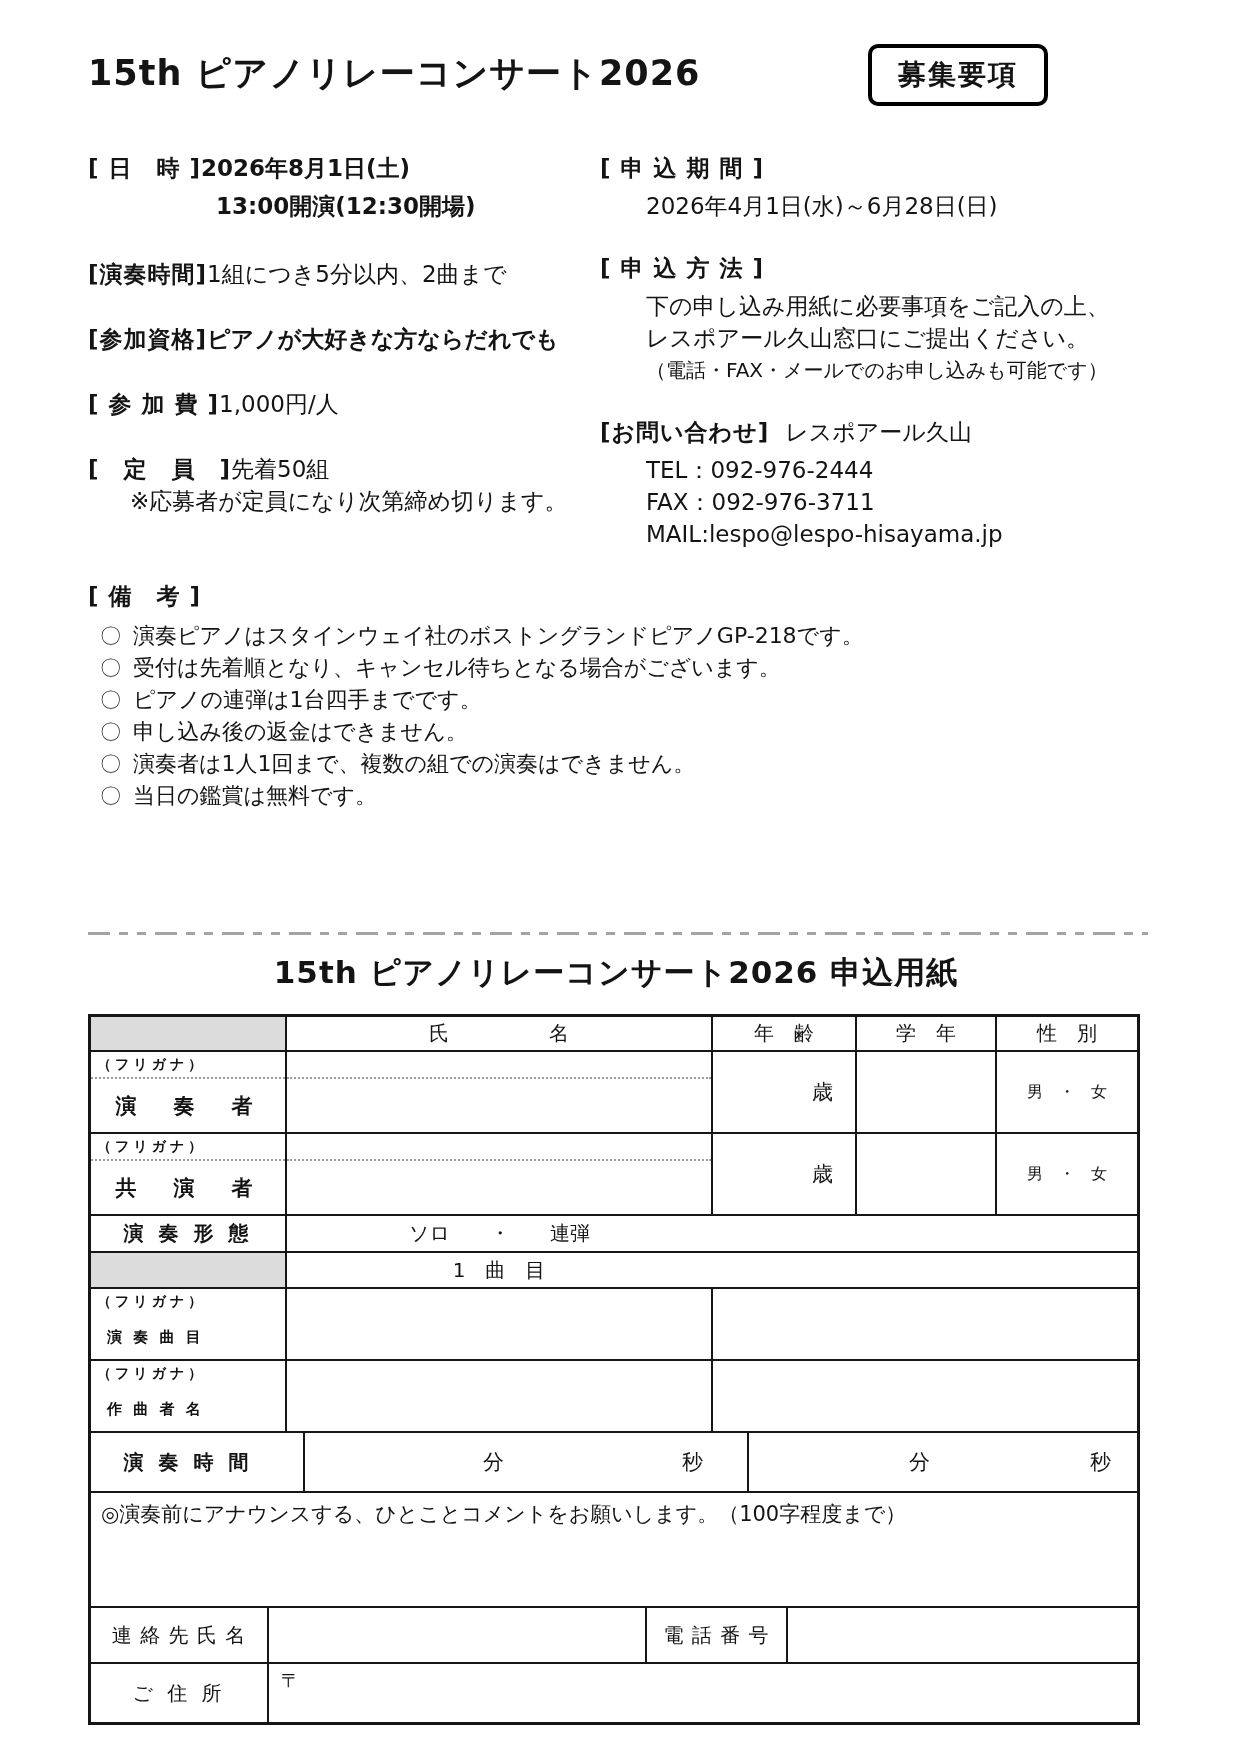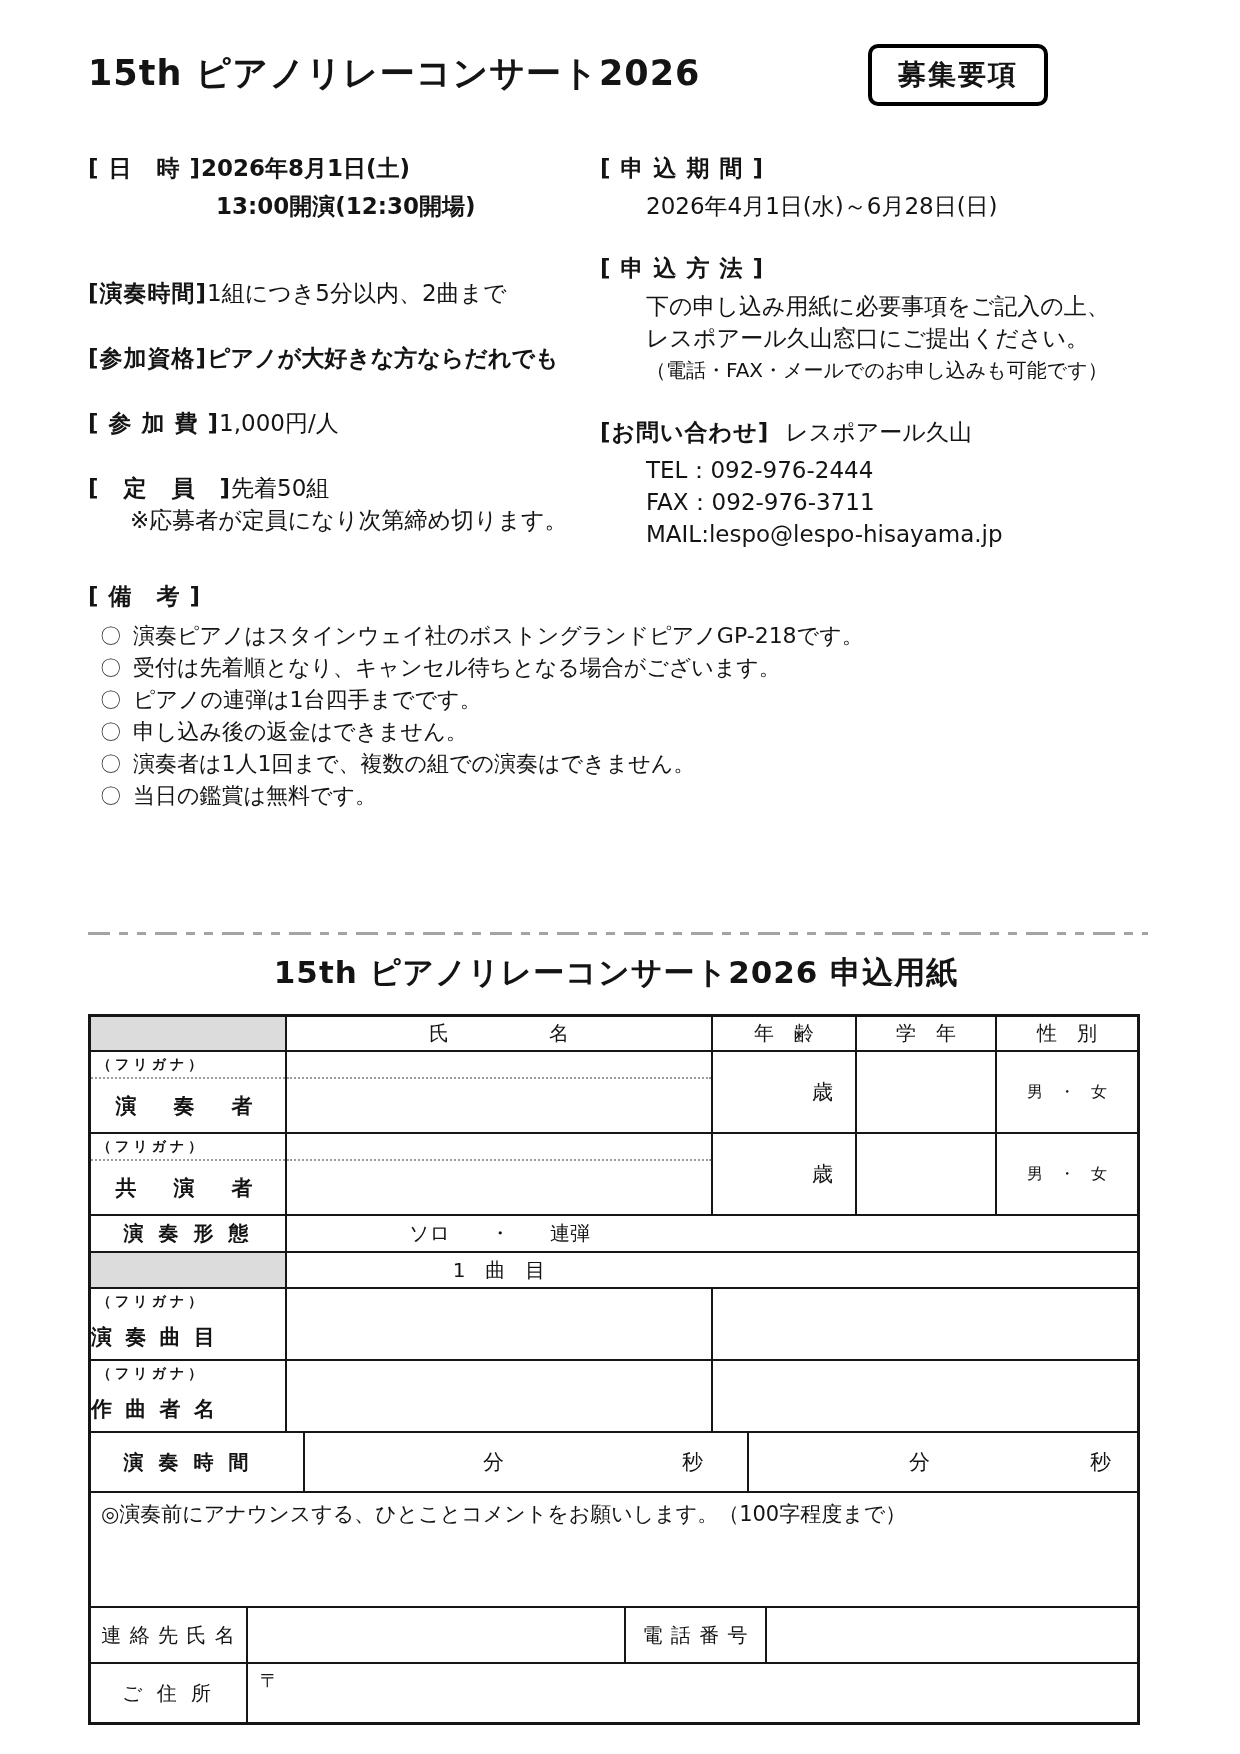--- a/index.html
+++ b/index.html
@@ -30,21 +30,21 @@
   .col-right { flex:1; }
   .irow { font-size:23px; line-height:32px; }
   .lbl { font-weight:bold; letter-spacing:1px; }
   .inline { display:flex; }
   .val {}
   .bold { font-weight:bold; }
   .indent { margin-left:128px; }
   .indent-s { margin-left:42px; }
   .indent-r { margin-left:46px; }
   .small { font-size:20px; }
-  .mt1 { margin-top:55px; }
+  .mt1 { margin-top:36px; }
   .mt2 { margin-top:33px; }
   .mt3 { margin-top:30px; }
   .gap6 { margin-top:6px; }
 
   
   .notes { margin-top:30px; }
   .notes ul { list-style:none; margin-top:8px; }
   .notes li { display:flex; align-items:baseline; font-size:22px; line-height:32px; }
   .bullet-glyph { font-size:21px; margin:0 12px 0 12px; }
 
@@ -64,21 +64,21 @@
   .frow { display:flex; border-top:2px solid #161616; }
   .frow:first-child { border-top:none; }
   .fc { border-left:2px solid #161616; position:relative; display:flex; }
   .fc:first-child { border-left:none; }
   .w1 { width:194px; flex:none;font-weight:bold; }
   .w2 { width:426px; flex:none; }
   .w3 { width:144px; flex:none; }
   .w4 { width:140px; flex:none; }
   .w5 { flex:1; }
   .wrest { flex:1; }
-  .b1 { width:155px; flex:none; }
+  .b1 { width:176px; flex:none; }
   .b2 { width:378px; flex:none; }
   .b3 { width:141px; flex:none; }
   .b4 { flex:1; }
   .gray { background:#dcdcdc; }
   .cc { align-items:center; justify-content:center; text-align:right; }
   .h-head { height:33px; font-size:20px; }
   .h-person { height:82px; }
   .h-style { height:37px; font-size:20px; }
   .h-songhdr { height:36px; font-size:20px; }
   .h-song { height:72px; }
@@ -91,21 +91,21 @@
   .furi-zone {
     height:27px; border-bottom:2px dotted #9b9b9b;
     display:flex; align-items:center; padding-left:6px;
     font-size:14px; letter-spacing:4px; color:#141414;
   }
   .furi-plain {
     height:26px; display:flex; align-items:center; padding-left:6px;
     font-size:14px; letter-spacing:4px;
   }
   .rolename { flex:1; display:flex; align-items:center; justify-content:center; font-size:21px; letter-spacing:8px; }
-  .rowlabel-left { flex:1; display:flex; align-items:center; padding-left:0; font-size:21px; letter-spacing:3px; }
+  .rowlabel-left { flex:1; display:flex; align-items:center; padding-left:16px; font-size:15px; letter-spacing:3px; }
   .age-cell { align-items:center; justify-content:flex-end; padding-right:22px; font-size:21px; }
   .centerlbl { align-items:center; justify-content:center; font-size:20px; letter-spacing:4px; }
   .half-center { width:50%; display:flex; align-items:center; justify-content:center; }
   .time-cell { align-items:center; }
   .time-min { flex:1; text-align:center; }
   .time-sec { padding-right:26px; }
   .comment-cell { width:100%; padding:7px 10px; font-size:21px; align-items:flex-start; }
   .addr-cell { padding:4px 12px; font-size:19px; align-items:flex-start; }
 </style>
 </head>

